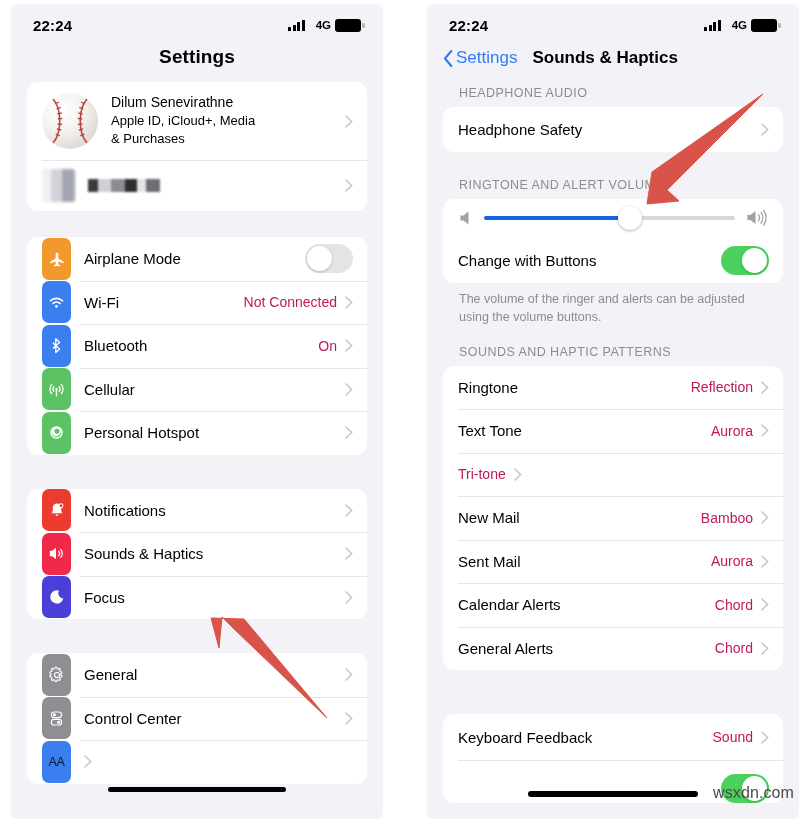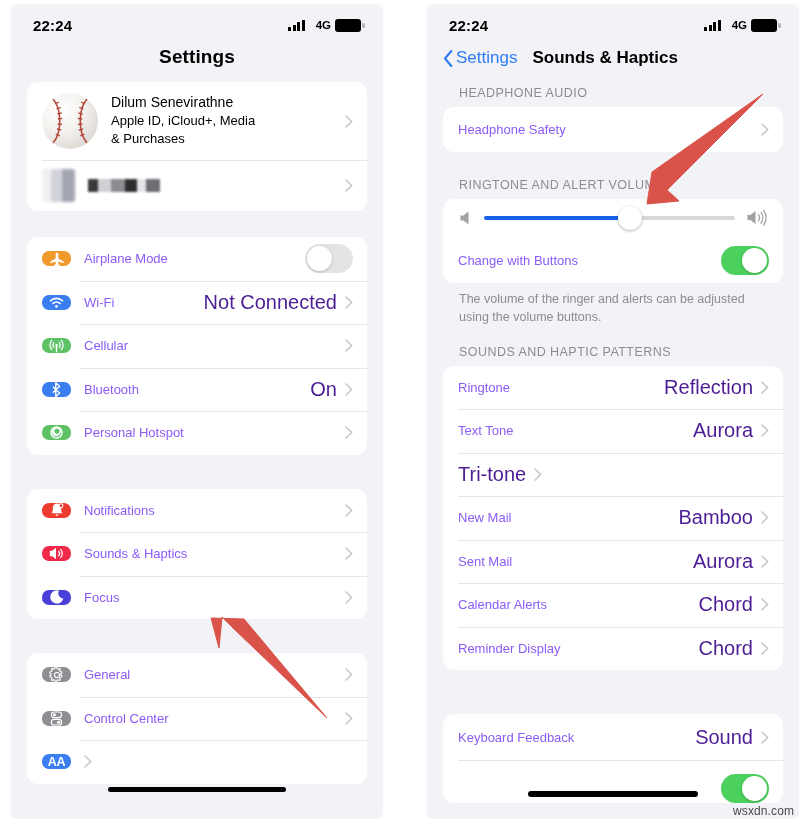--- a/index.html
+++ b/index.html
@@ -81,31 +81,31 @@
 
   .row {
     display: flex; align-items: center; min-height: 43.5px;
     padding: 0 14px 0 15px; position: relative; cursor: pointer;
   }
   .row + .row:before {
     content: ""; position: absolute; left: 15px; right: 0; top: 0; height: 1px;
     background: #e6e6e9;
   }
   .row.no-sep + .row.no-sep:before { left: 53px; }
-  .row-label { font-size: 13px; color: #8b5cf6; flex: 1 1 auto; }
-  .row-value { font-size: 20px; color: #4c1d95; margin-right: 8px; white-space: nowrap; }
+  .row-label { font-size: 15px; color: #000000; flex: 1 1 auto; }
+  .row-value { font-size: 14px; color: #be185d; margin-right: 8px; white-space: nowrap; }
   .chev {
     width: 8px; height: 13px; flex: 0 0 auto; opacity: .45;
   }
 
   
   .appicon {
-    width: 29px; height: 15px; border-radius: 7px; margin-right: 13px;
+    width: 29px; height: 42px; border-radius: 7px; margin-right: 13px;
     flex: 0 0 auto; display: flex; align-items: center; justify-content: center;
-    color: #ffffff; font-size: 14px; font-weight: bold;
+    color: #0f172a; font-size: 14px; font-weight: normal;
   }
 
   
   .account-row { display: flex; align-items: center; padding: 11px 14px 11px 15px; cursor: pointer; position: relative; }
   .avatar {
     width: 56px; height: 56px; border-radius: 50%; flex: 0 0 auto; margin-right: 13px;
     background:
       radial-gradient(circle at 34% 30%, #ffffff 0%, #f4f2ef 42%, #ddd8d2 78%, #b9b2ab 100%);
     position: relative; overflow: hidden;
   }
@@ -165,22 +165,22 @@
   .home-ind {
     position: absolute; bottom: 9px; left: 50%; transform: translateX(-50%);
     width: 135px; height: 6px; border-radius: 4px; background: #000;
   }
 
   
   .arrow { position: absolute; pointer-events: none; }
 
   
   .watermark {
-    position: absolute; right: 6px; bottom: 5px;
-    font-size: 12px; color: #4a4a4a; letter-spacing: .1px;
+    position: absolute; right: 6px; bottom: 21px;
+    font-size: 16px; color: #4a4a4a; letter-spacing: .1px;
   }
 </style>
 </head>
 <body>
 
 <div class="stage">
 
   <div class="panel left">
 
     <div class="statusbar">
@@ -267,48 +267,48 @@
             </svg>
         </div>
         <div class="row-label">Wi-Fi</div>
         <div class="row-value">Not Connected</div>
         <svg class="chev" viewBox="0 0 8 13">
             <path d="M1 1 L6.6 6.5 L1 12" fill="none" stroke="#8c8c91" stroke-width="1.7" stroke-linecap="round"></path>
           </svg>
       </div>
 
       <div class="row no-sep">
+        <div class="appicon" style="background:#3b7ef0">
+          <svg viewBox="0 0 24 24" width="17" height="17">
+              <path d="M11 2.5 L16.5 7.6 L11 12.4 V2.5 Z M11 12.4 L16.5 17 L11 21.8 V12.4 Z M11 2.5 V21.8 M7.5 8.4 L11 12.4 M7.5 16 L11 12.4" fill="none" stroke="#fff" stroke-width="1.9" stroke-linejoin="round" stroke-linecap="round"></path>
+            </svg>
+        </div>
+        <div class="row-label">Bluetooth</div>
+        <div class="row-value">On</div>
+        <svg class="chev" viewBox="0 0 8 13">
+            <path d="M1 1 L6.6 6.5 L1 12" fill="none" stroke="#8c8c91" stroke-width="1.7" stroke-linecap="round"></path>
+          </svg>
+      </div>
+
+      <div class="row no-sep">
         <div class="appicon" style="background:#5dc264">
           <svg viewBox="0 0 24 24" width="19" height="19">
               <path d="M12 13.2a1.5 1.5 0 1 0 0-3 1.5 1.5 0 0 0 0 3z" fill="#fff"></path>
               <path d="M12 13.2 V20" stroke="#fff" stroke-width="1.8" stroke-linecap="round"></path>
               <path d="M8.6 8.3a4.8 4.8 0 0 0 0 6.1 M15.4 8.3a4.8 4.8 0 0 1 0 6.1" fill="none" stroke="#fff" stroke-width="1.6" stroke-linecap="round"></path>
               <path d="M5.9 5.6a8.6 8.6 0 0 0 0 11.5 M18.1 5.6a8.6 8.6 0 0 1 0 11.5" fill="none" stroke="#fff" stroke-width="1.6" stroke-linecap="round"></path>
             </svg>
         </div>
         <div class="row-label">Cellular</div>
         <svg class="chev" viewBox="0 0 8 13">
             <path d="M1 1 L6.6 6.5 L1 12" fill="none" stroke="#8c8c91" stroke-width="1.7" stroke-linecap="round"></path>
           </svg>
       </div>
 
       <div class="row no-sep">
-        <div class="appicon" style="background:#3b7ef0">
-          <svg viewBox="0 0 24 24" width="17" height="17">
-              <path d="M11 2.5 L16.5 7.6 L11 12.4 V2.5 Z M11 12.4 L16.5 17 L11 21.8 V12.4 Z M11 2.5 V21.8 M7.5 8.4 L11 12.4 M7.5 16 L11 12.4" fill="none" stroke="#fff" stroke-width="1.9" stroke-linejoin="round" stroke-linecap="round"></path>
-            </svg>
-        </div>
-        <div class="row-label">Bluetooth</div>
-        <div class="row-value">On</div>
-        <svg class="chev" viewBox="0 0 8 13">
-            <path d="M1 1 L6.6 6.5 L1 12" fill="none" stroke="#8c8c91" stroke-width="1.7" stroke-linecap="round"></path>
-          </svg>
-      </div>
-
-      <div class="row no-sep">
         <div class="appicon" style="background:#5dc264">
           <svg viewBox="0 0 24 24" width="19" height="19">
               <path d="M15.4 7.2a5.2 5.2 0 0 0 -7.1 7.4 5.2 5.2 0 0 0 7.4 -7.1 4.2 4.2 0 1 1 -0.3 -0.3 Z" fill="none" stroke="#fff" stroke-width="1.8" stroke-linecap="round"></path>
               <circle cx="12" cy="12" r="7" fill="none" stroke="#fff" stroke-width="1.8"></circle>
             </svg>
         </div>
         <div class="row-label">Personal Hotspot</div>
         <svg class="chev" viewBox="0 0 8 13">
             <path d="M1 1 L6.6 6.5 L1 12" fill="none" stroke="#8c8c91" stroke-width="1.7" stroke-linecap="round"></path>
           </svg>
@@ -521,21 +521,21 @@
 
       <div class="row">
         <div class="row-label">Calendar Alerts</div>
         <div class="row-value">Chord</div>
         <svg class="chev" viewBox="0 0 8 13">
             <path d="M1 1 L6.6 6.5 L1 12" fill="none" stroke="#8c8c91" stroke-width="1.7" stroke-linecap="round"></path>
           </svg>
       </div>
 
       <div class="row">
-        <div class="row-label">Reminder Display</div>
+        <div class="row-label">General Alerts</div>
         <div class="row-value">Chord</div>
         <svg class="chev" viewBox="0 0 8 13">
             <path d="M1 1 L6.6 6.5 L1 12" fill="none" stroke="#8c8c91" stroke-width="1.7" stroke-linecap="round"></path>
           </svg>
       </div>
     </div>
 
     <div class="group-gap-44"></div>
 
     <div class="group">

